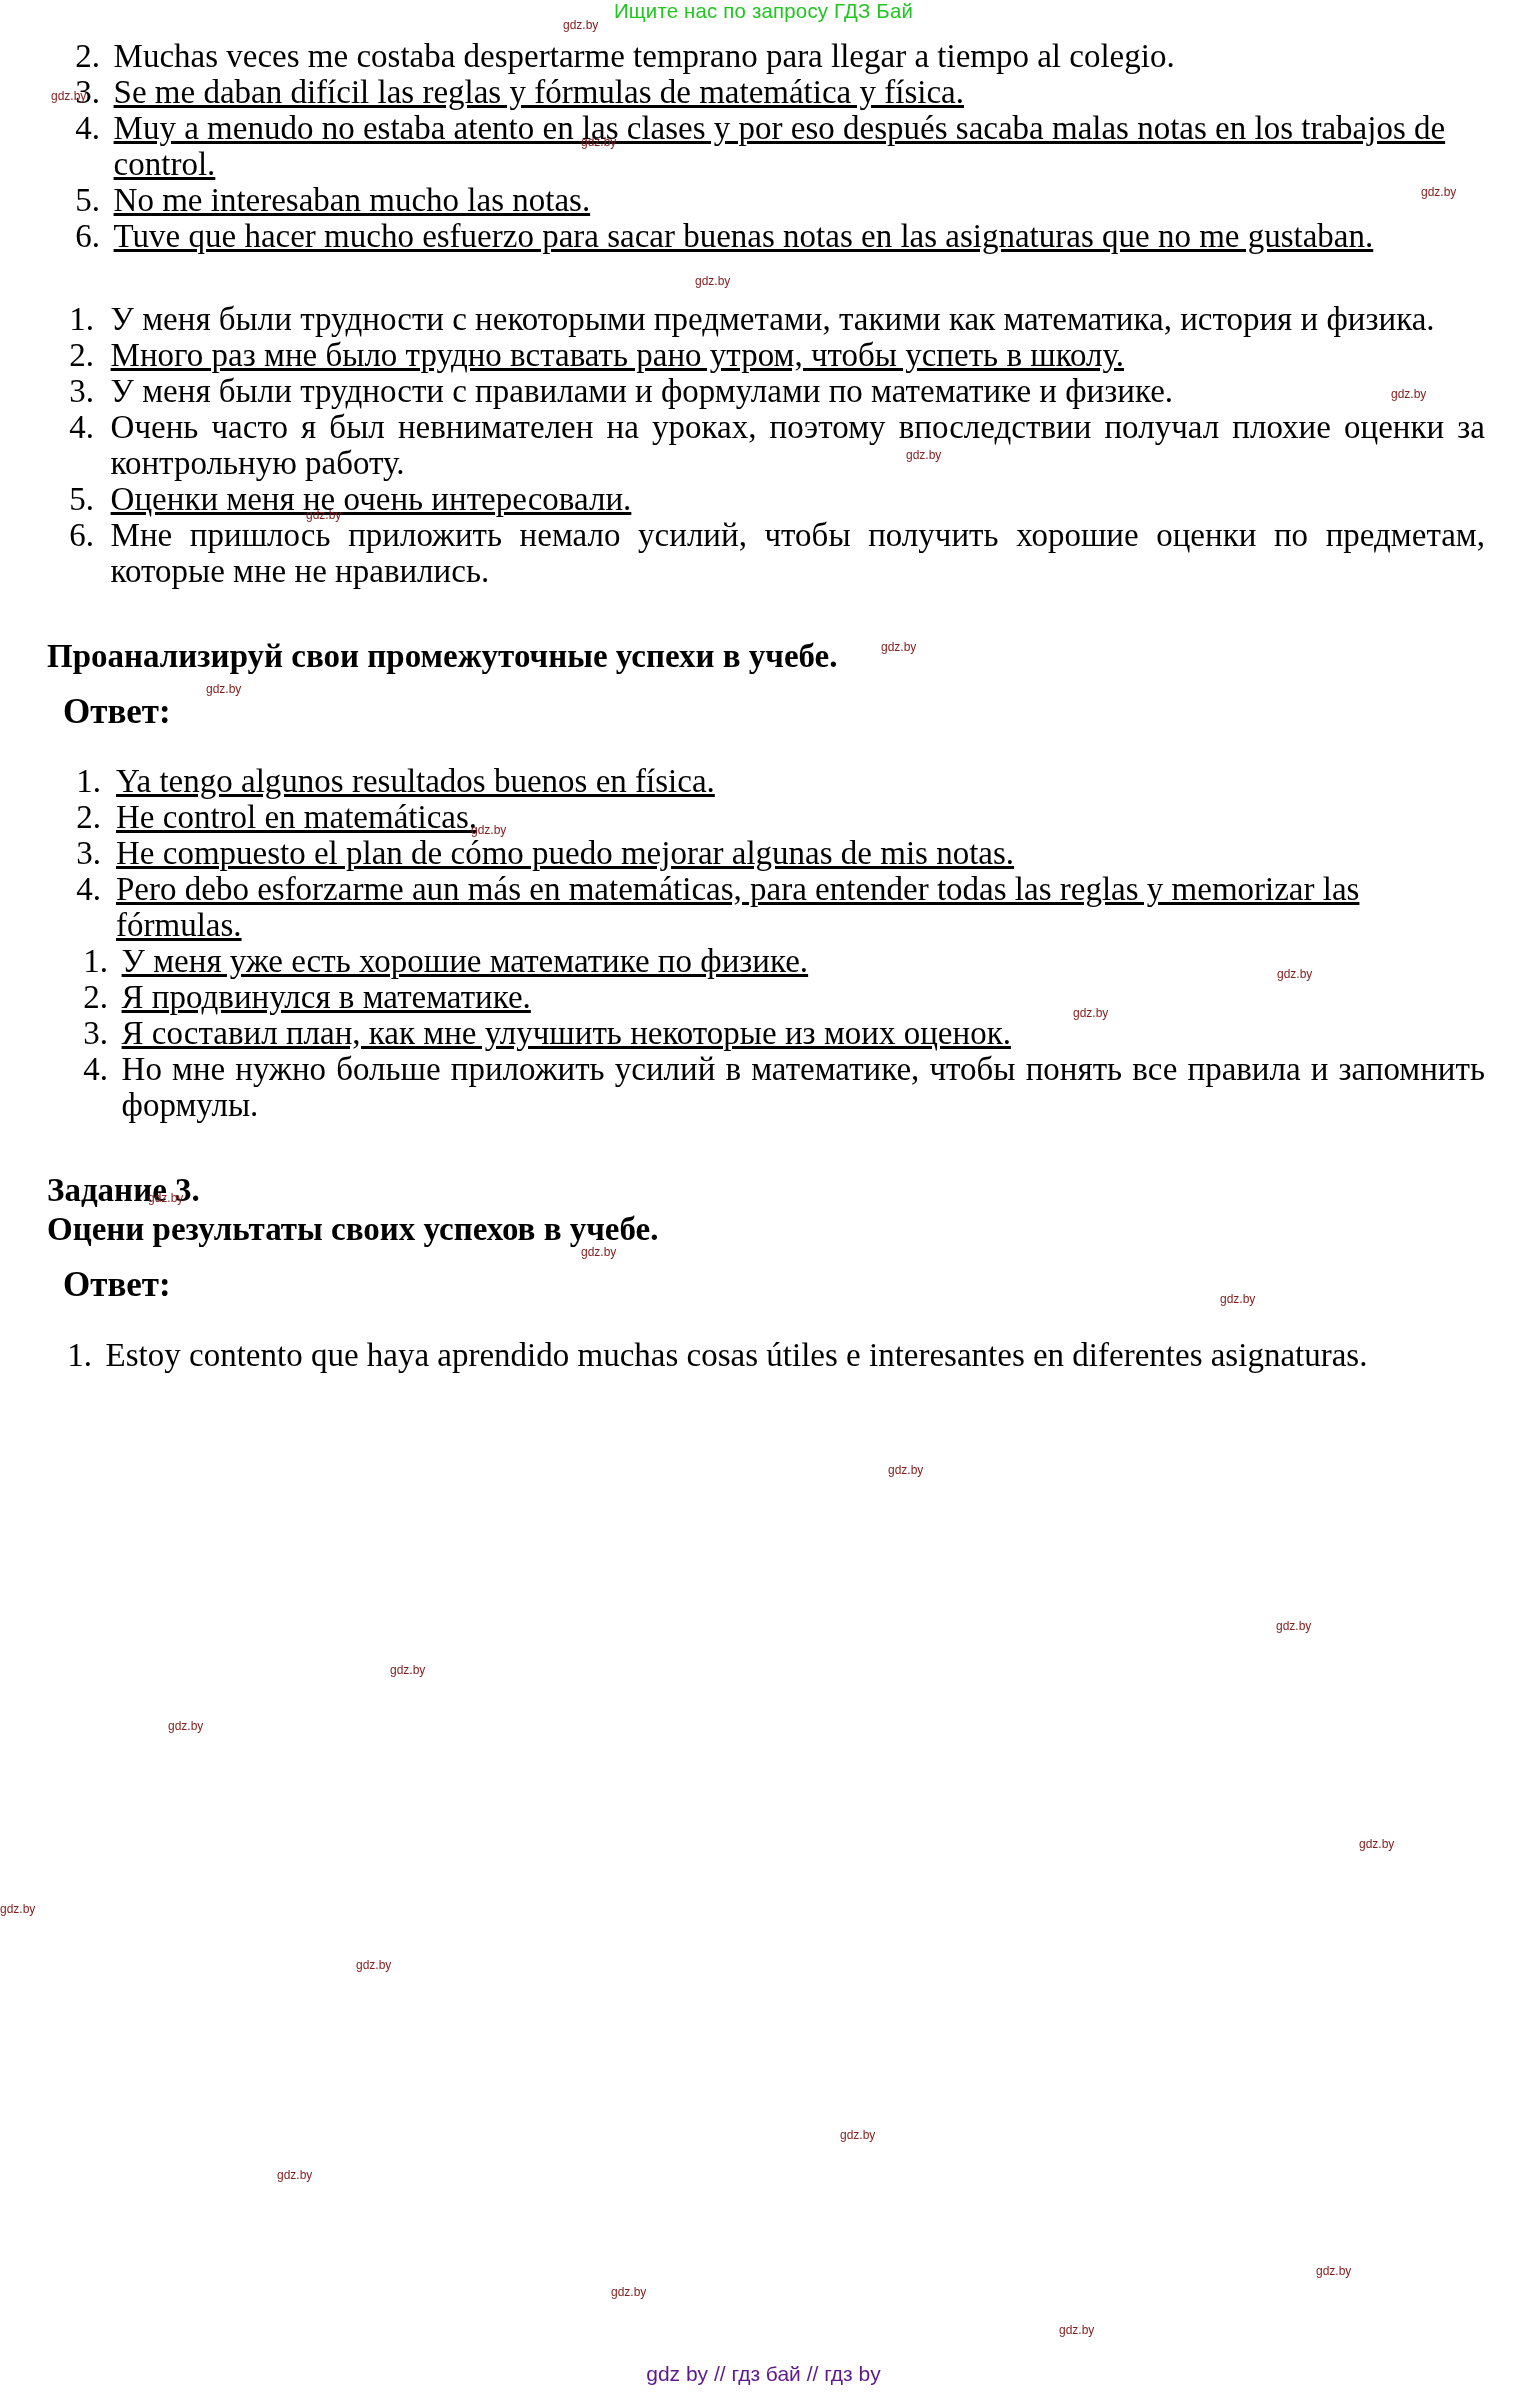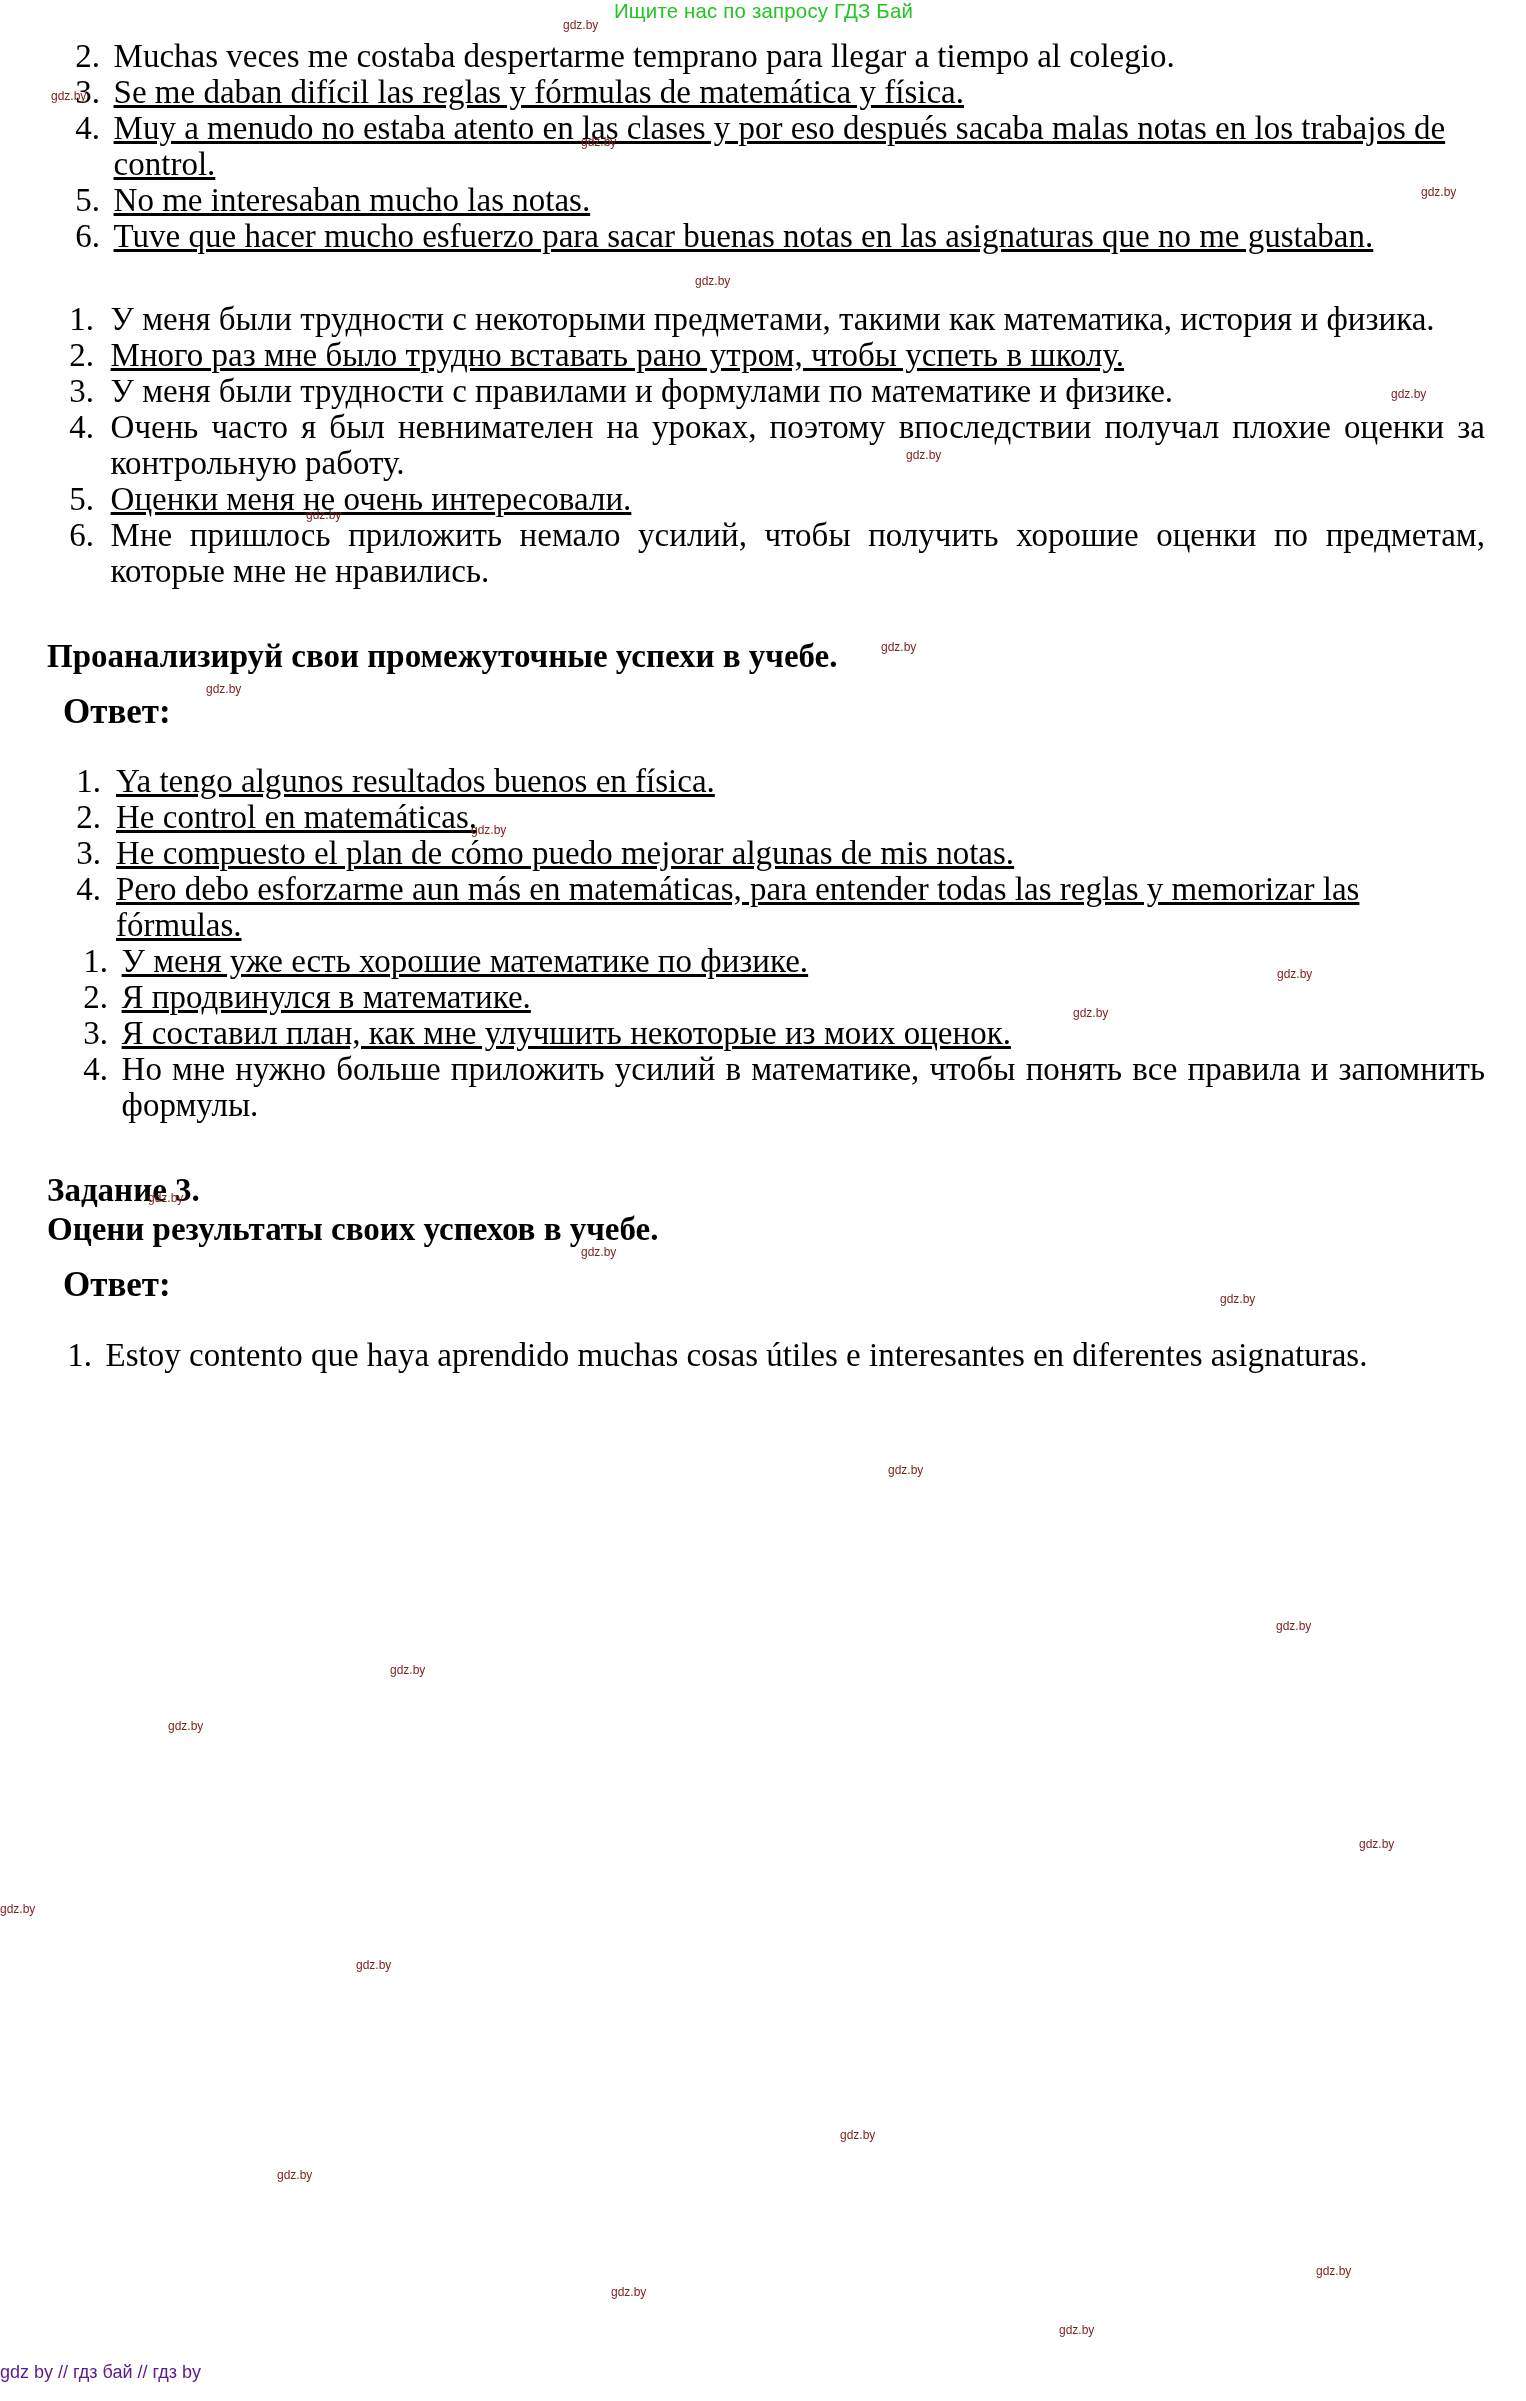--- a/index.html
+++ b/index.html
@@ -28,22 +28,23 @@
     font-weight: 400;
     color: #22c522;
     letter-spacing: 0.2px;
     white-space: nowrap;
   }
   .promo-footer {
     position: absolute;
     top: 2362px;
     left: 0;
     width: 100%;
+    text-align: center;
     font-family: "Liberation Sans", "DejaVu Sans", sans-serif;
-    font-size: 18px;
+    font-size: 21px;
     color: #5c1a8c;
     white-space: nowrap;
   }
 
   
   .page {
     position: absolute;
     top: 0;
     left: 0;
     width: 1527px;

